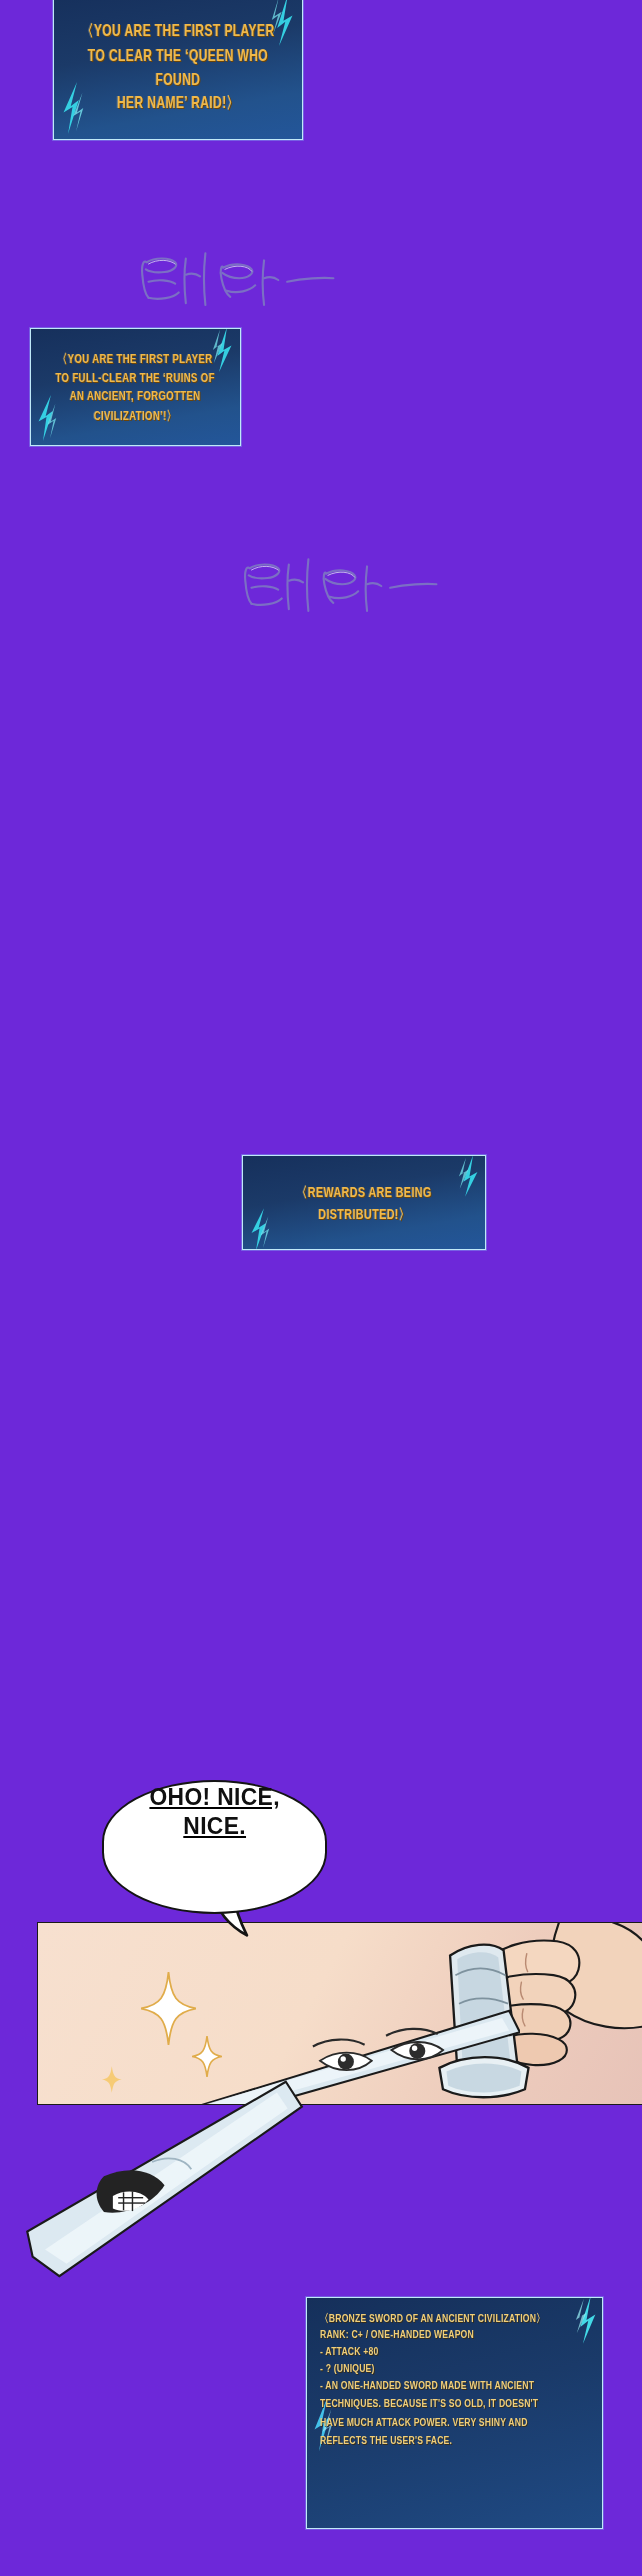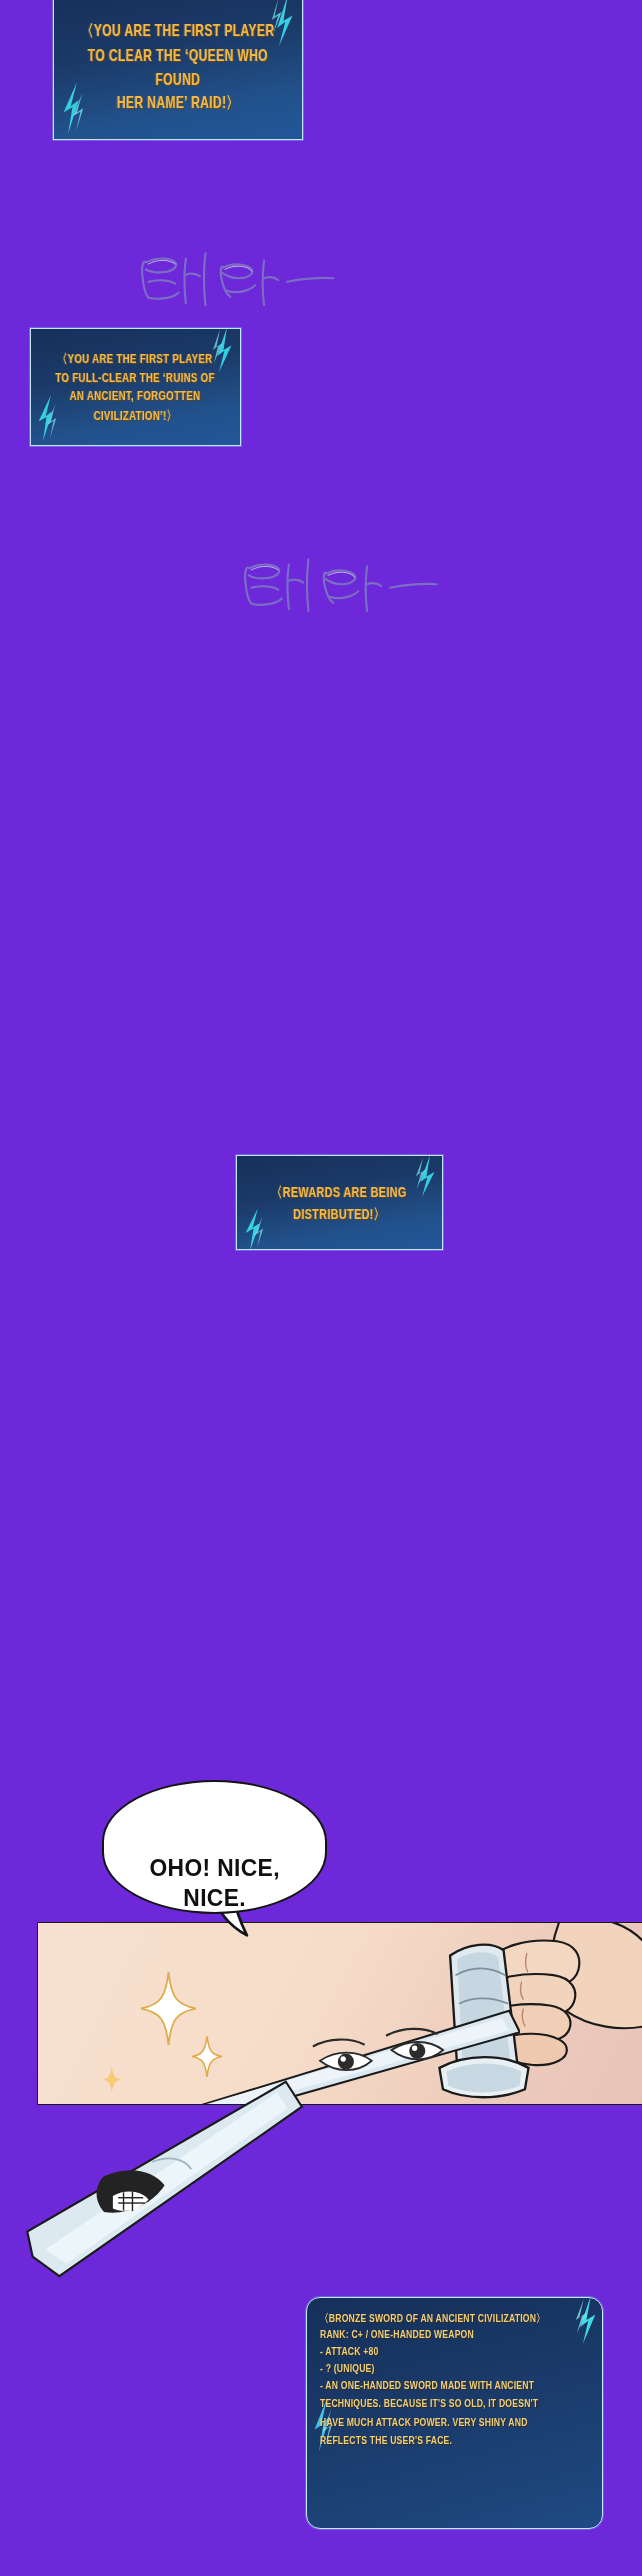--- a/index.html
+++ b/index.html
@@ -62,23 +62,24 @@
   .sfx svg { display: block; }
 
   
   .bubble {
     position: absolute;
     box-sizing: border-box;
     background: #ffffff;
     border: 2.7px solid #141414;
     border-radius: 50% / 46%;
     display: flex;
-    align-items: flex-end;
+    align-items: flex-start;
     justify-content: center;
     z-index: 12;
+    text-decoration: underline;
   }
   .bubble-text {
     font-family: "Liberation Sans", sans-serif;
     font-weight: 700;
     font-size: 24px;
     line-height: 1.22;
     color: #101010;
     text-align: center;
     letter-spacing: 0.4px;
     transform: scaleX(0.95);
@@ -231,21 +232,21 @@
         <path d="M146 34 C152 32 158 33 162 36"></path>
         <path d="M172 38 C190 34 212 33 224 34"></path>
       </g>
       <g fill="none" stroke="#cfc7ee" stroke-width="1" stroke-linecap="round">
         <path d="M16 18 C26 12 40 13 46 18"></path>
         <path d="M102 24 C114 18 128 20 132 26"></path>
       </g>
     </svg>
   </div>
 
-  <div class="sys-panel" style="left:236px; top:1155px; width:207px; height:95px;">
+  <div class="sys-panel" style="left:242px; top:1155px; width:244px; height:95px;">
 
     <div class="shard" style="left:4.5px; top:52px;">
       <svg width="23" height="43" viewBox="0 0 26 48">
         <path d="M18 0 L12 22 L20 17 L9 48 L13 23 L4 28 Z" fill="#37d7e8" opacity="0.95"></path>
         <path d="M23 9 L18 27 L24 23 L17 45 L21 26 L14 31 Z" fill="#7ef0f7" opacity="0.7"></path>
       </svg>
     </div>
     <div class="shard" style="right:4.5px; top:-1.8px;">
       <svg width="23" height="43" viewBox="0 0 26 48">
         <path d="M8 48 L14 26 L6 31 L17 1 L13 25 L22 20 Z" fill="#37d7e8" opacity="0.95"></path>
@@ -350,21 +351,21 @@
       <g fill="none" stroke="#232323" stroke-width="1.6">
         <path d="M112 132 L140 132"></path>
         <path d="M112 138 L142 138"></path>
         <path d="M118 126 L118 146"></path>
         <path d="M128 125 L128 147"></path>
       </g>
       <path d="M150 92 C168 84 186 88 194 100" fill="none" stroke="#9fb5c2" stroke-width="2"></path>
     </svg>
   </div>
 
-  <div class="item-box" style="left:306px; top:2297px; width:297px; height:232px;border-radius:14px;">
+  <div class="item-box" style="left:306px; top:2297px; width:297px; height:232px;">
 
     <div class="shard" style="right:3.6px; top:-3.6px;">
       <svg width="23" height="50" viewBox="0 0 26 56">
         <path d="M9 56 L15 30 L6 37 L18 1 L13 29 L23 23 Z" fill="#46e3ee" opacity="0.95"></path>
         <path d="M2 44 L8 24 L1 29 L10 5 L5 26 L13 21 Z" fill="#9df3f8" opacity="0.7"></path>
       </svg>
     </div>
     <div class="shard" style="left:3.6px; top:100px;">
       <svg width="23" height="54" viewBox="0 0 26 60">
         <path d="M18 0 L12 28 L21 21 L9 60 L14 29 L4 35 Z" fill="#46c8f0" opacity="0.95"></path>

